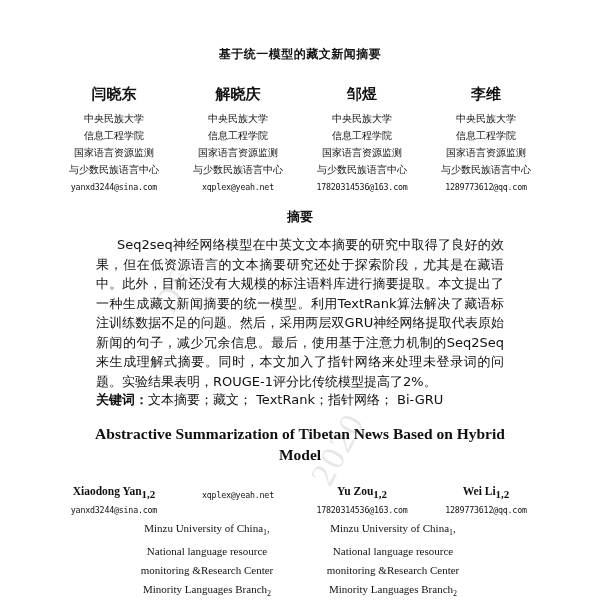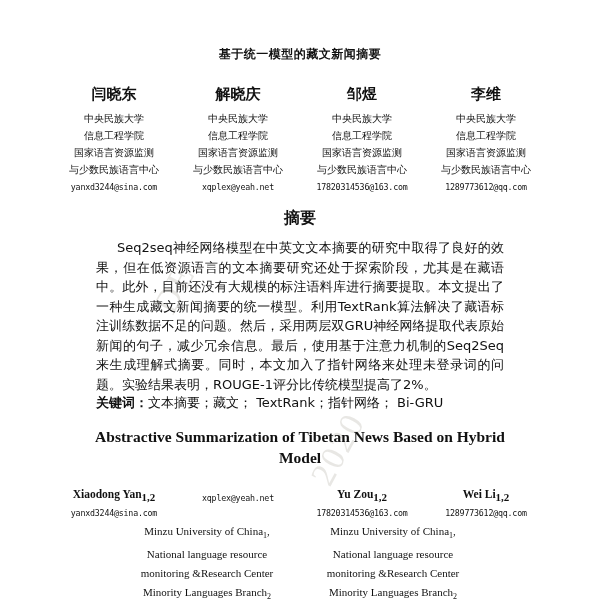--- a/index.html
+++ b/index.html
@@ -83,21 +83,21 @@
     font-family: "DejaVu Sans Mono", monospace;
     font-size: 8.3px;
     margin-top: 4px;
     letter-spacing: -0.2px;
   }
 
   .section-label-cn {
     text-align: center;
     font-family: "DejaVu Sans", sans-serif;
     font-weight: bold;
-    font-size: 16px;
+    font-size: 13px;
     margin: 16px 0 9px 0;
   }
 
   .cn-abstract {
     font-family: "DejaVu Sans", sans-serif;
     font-size: 13px;
     line-height: 19.5px;
     text-align: justify;
     padding: 0 44px;
     text-indent: 21px;

